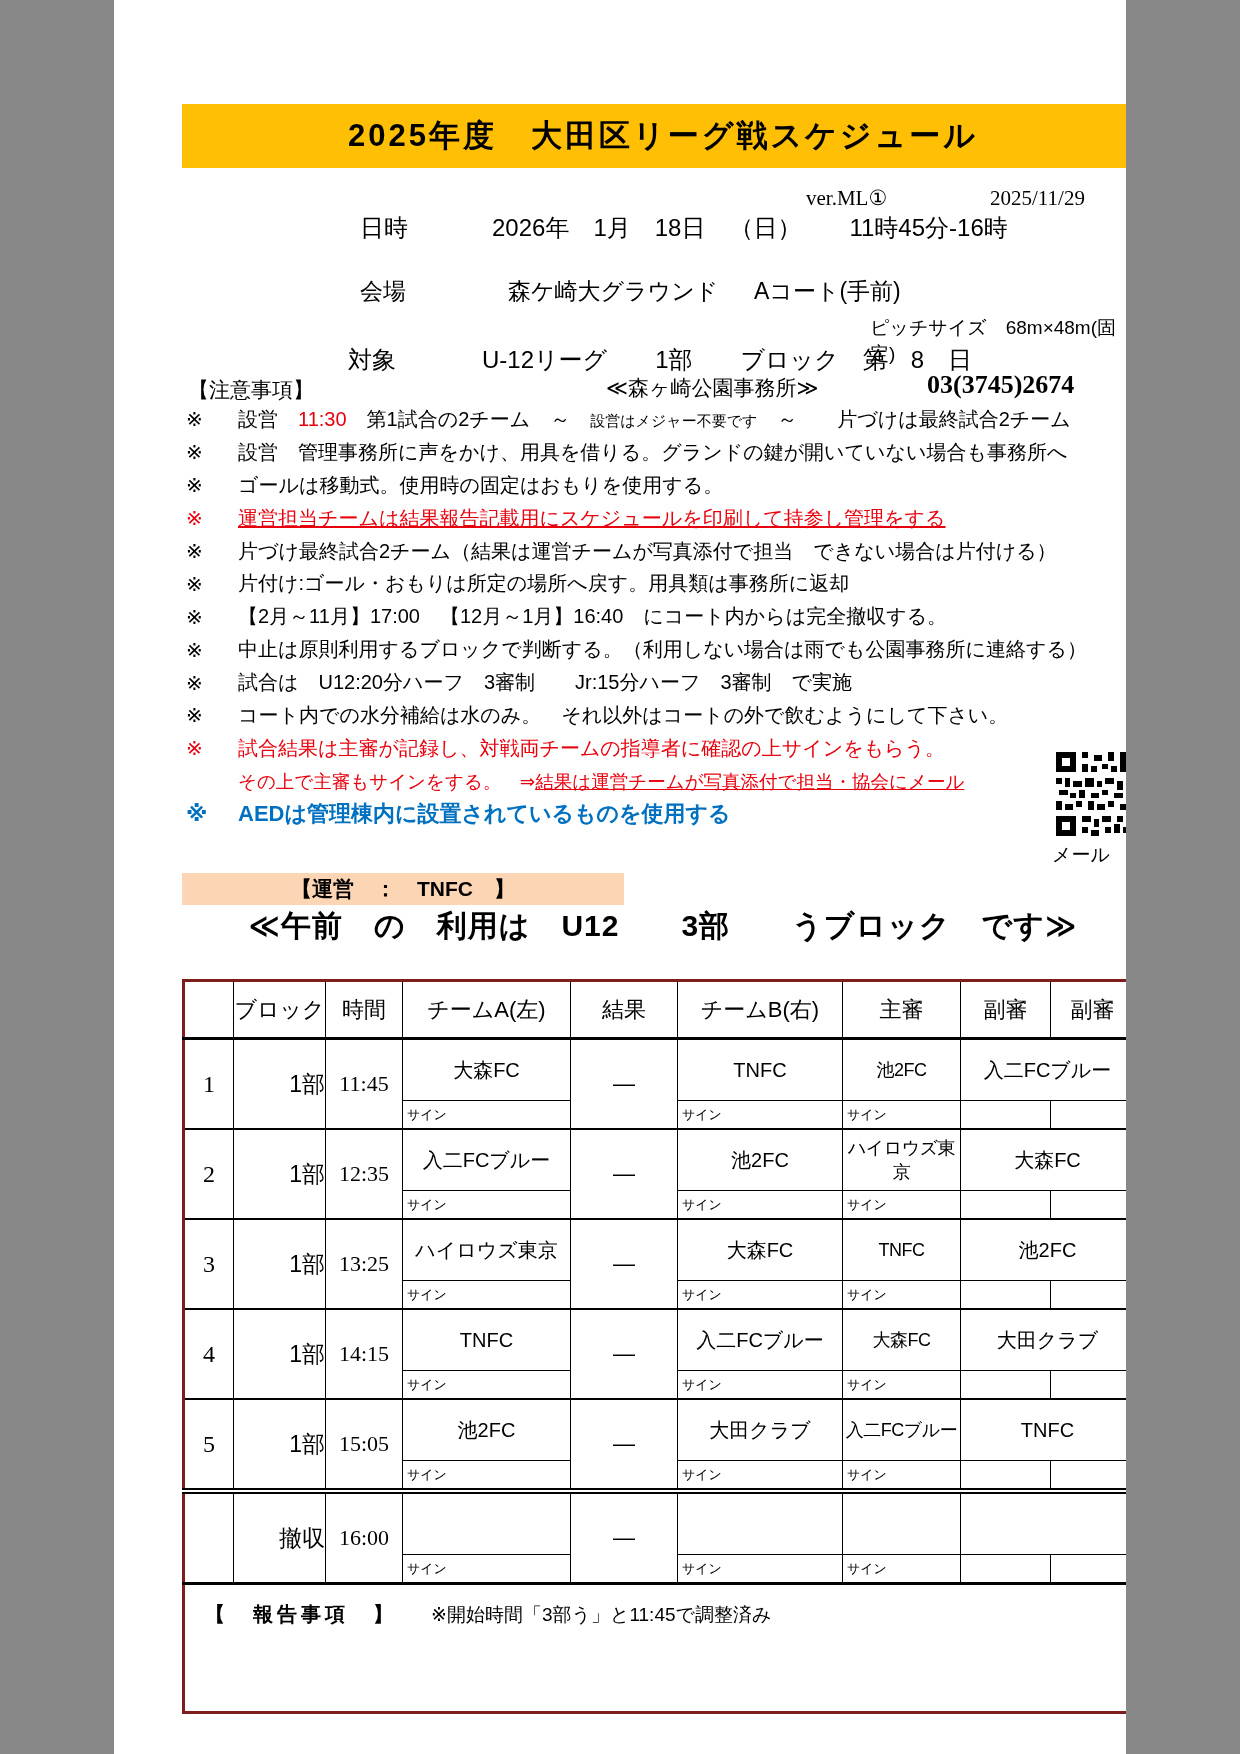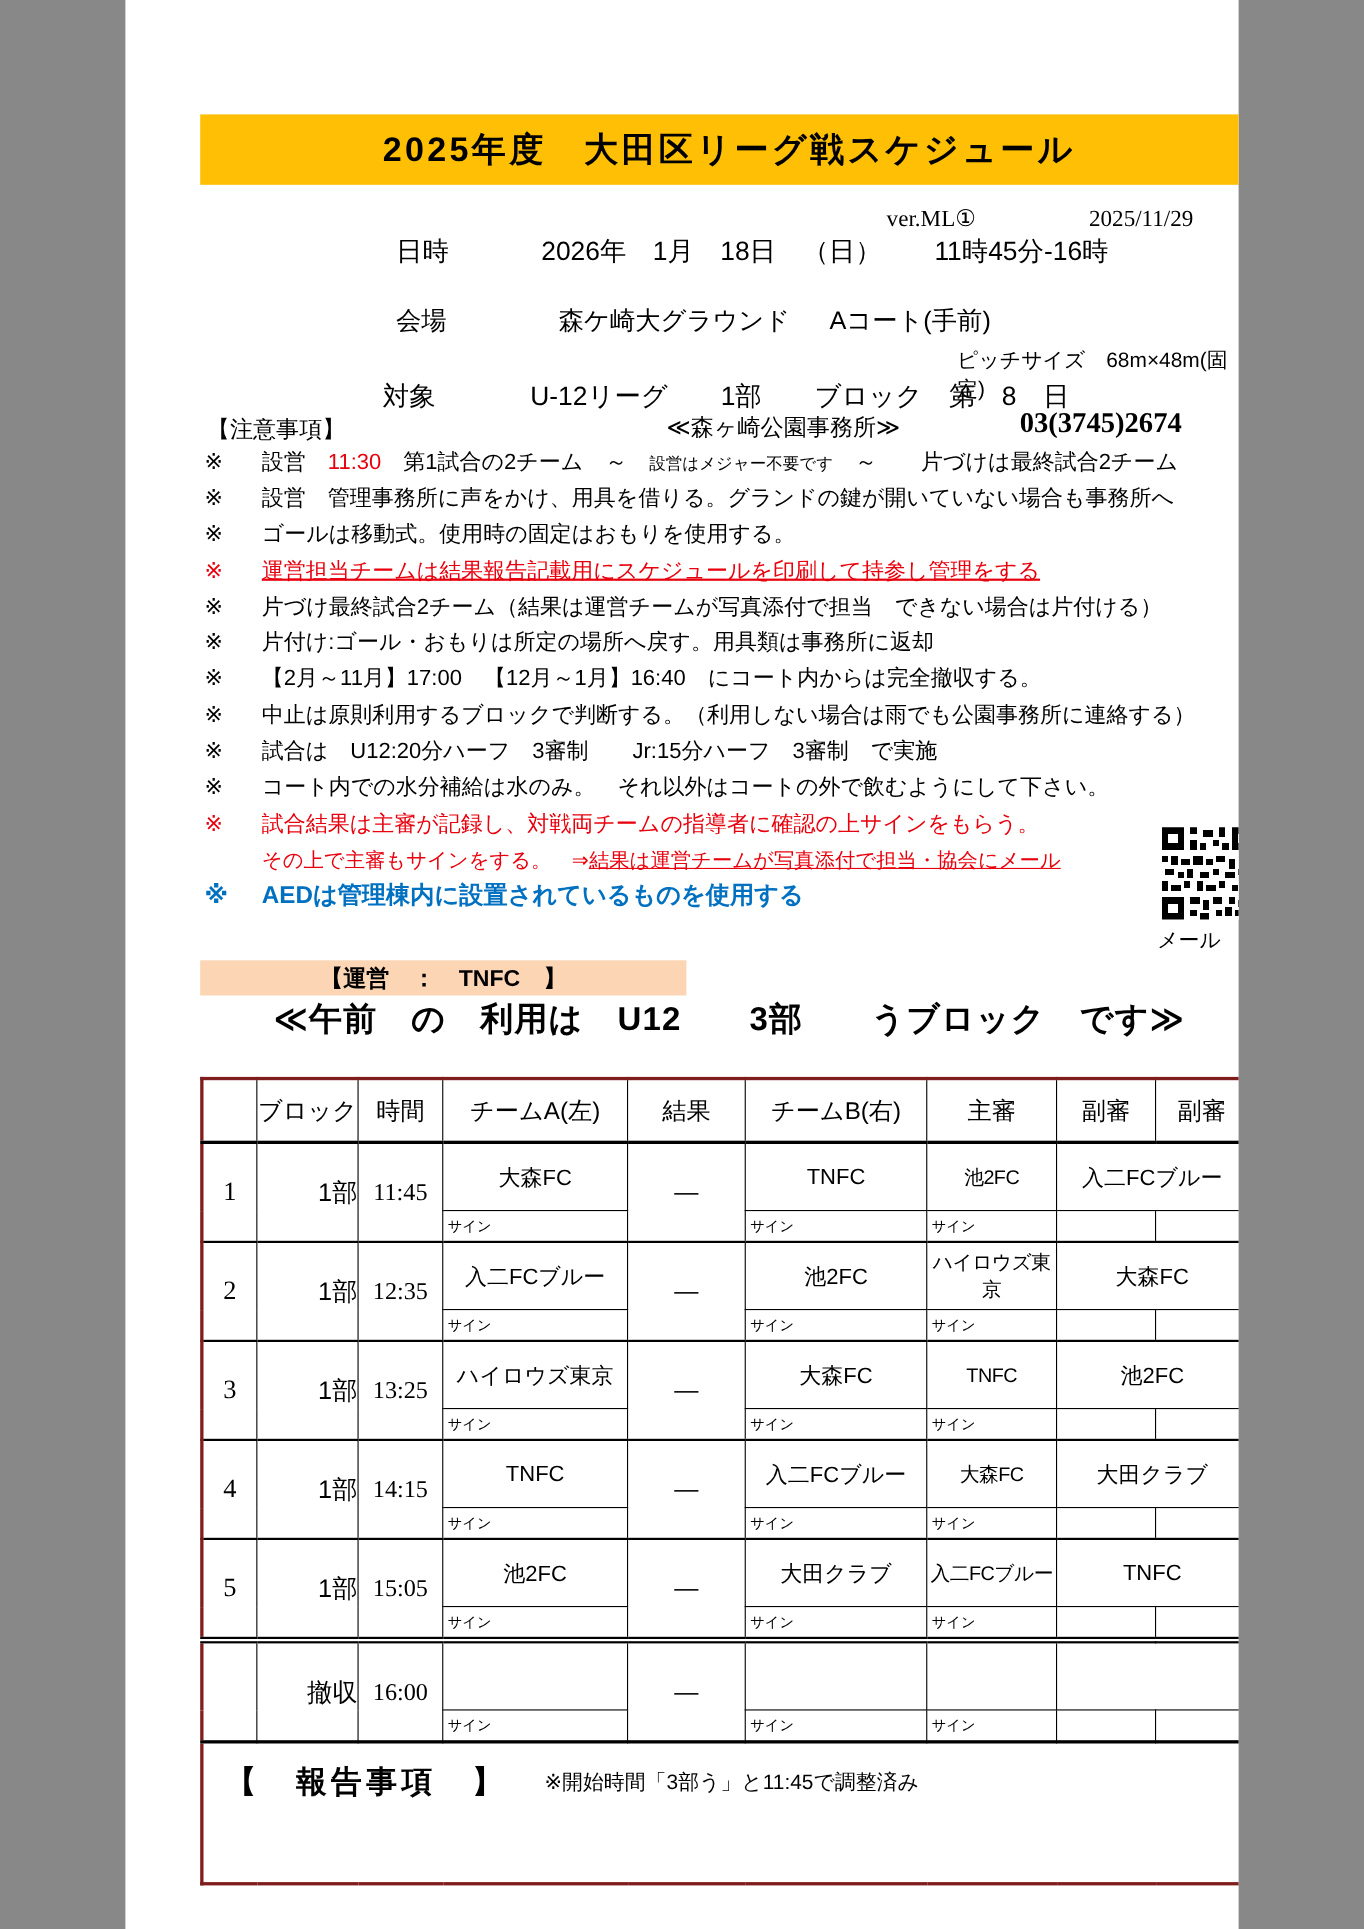--- a/index.html
+++ b/index.html
@@ -61,21 +61,21 @@
   td.c-no{text-align:center;font-size:24px;font-family:"Liberation Serif",serif;}
   td.c-block{text-align:right;font-size:23px;}
   td.c-time{text-align:center;font-size:22px;font-family:"Liberation Serif",serif;}
   td.c-team{text-align:center;font-size:20px;height:60px;vertical-align:middle;}
   td.c-ref{text-align:center;font-size:18px;letter-spacing:-0.5px;height:60px;vertical-align:middle;}
   td.c-asst{text-align:center;font-size:20px;height:60px;vertical-align:middle;}
   td.c-res{text-align:center;font-size:22px;}
   tr.sign td{height:27px;font-size:13px;text-align:left;vertical-align:middle;padding-left:4px;}
   tr.report td{border-top:3px solid #000;height:126px;vertical-align:top;}
   .report-inner{display:flex;align-items:center;gap:34px;padding:16px 0 0 20px;}
-  .report-lbl{font-size:28px;font-weight:bold;letter-spacing:4px;}
+  .report-lbl{font-size:20px;font-weight:bold;letter-spacing:4px;}
   .report-txt{font-size:19px;}
 </style>
 </head>
 <body>
 
 <div class="page">
 
   <div class="banner">
     <span>2025年度　大田区リーグ戦スケジュール</span>
   </div>

